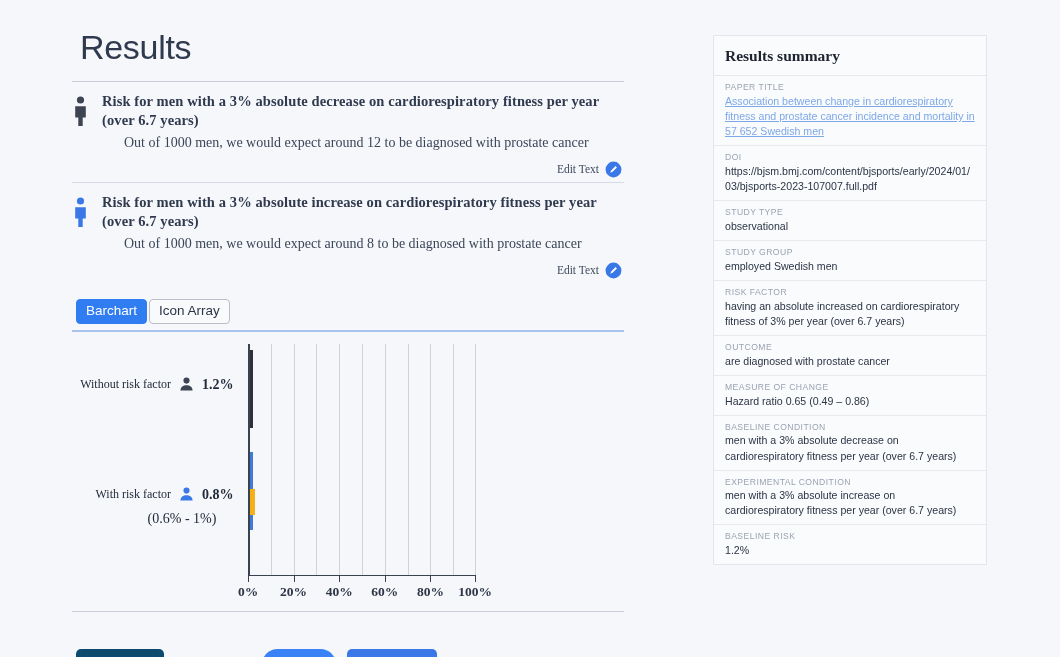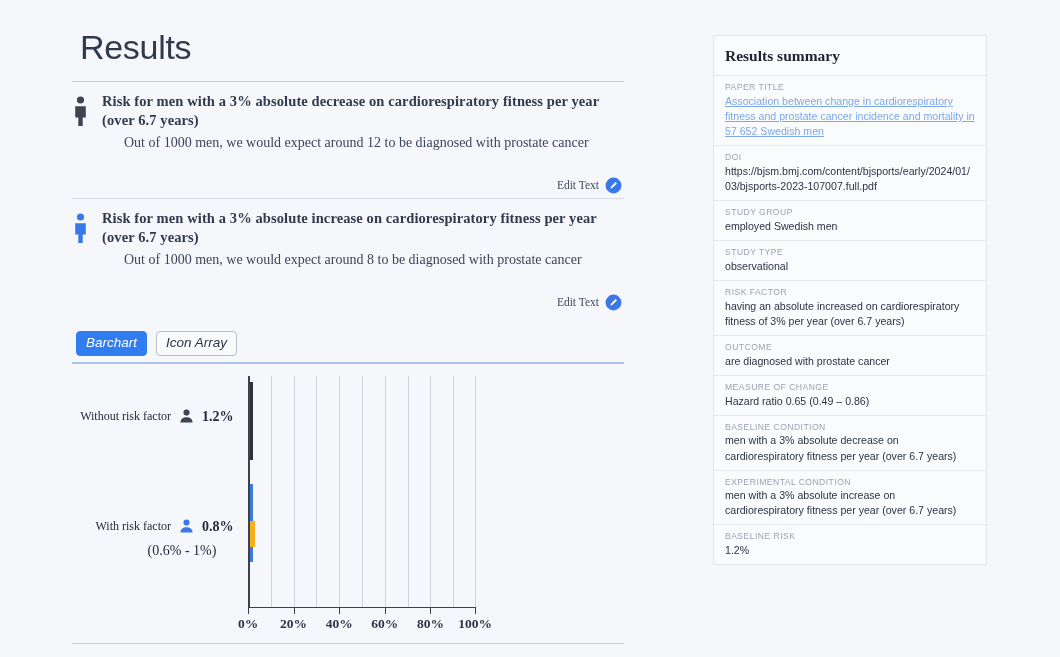--- a/index.html
+++ b/index.html
@@ -38,30 +38,30 @@
     font-weight:700; font-size:14.5px; line-height:1.28;
     color:#303a4e; letter-spacing:0.1px;
   }
   .result-sub {
     font-family:"Liberation Serif", serif;
     font-size:14px; line-height:1.35; color:#3b4558;
     margin-top:5px; padding-left:22px;
   }
   .edit-row {
     display:flex; justify-content:flex-end; align-items:center;
-    gap:6px; margin-top:24px; padding-right:2px;
+    gap:6px; margin-top:8px; padding-right:2px;
   }
   .edit-label {
     font-family:"Liberation Serif", serif;
     font-size:11.5px; color:#3f4a5e;
   }
   .edit-ico { width:17px; height:17px; display:block; }
 
   
-  .tabs-row { display:flex; gap:9px; margin:16px 0 6px 4px;font-style:italic; }
+  .tabs-row { display:flex; gap:2px; margin:16px 0 6px 4px; }
   .tab {
     font-size:13.5px; padding:3px 9px 4px 9px; border-radius:4px;
     line-height:1.2; cursor:pointer;
   }
   .tab.active { background:#2f7df0; color:#ffffff; border:1px solid #2f7df0; font-weight:400; }
   .tab.inactive { background:#f9fafc; color:#2b3546; border:1px solid #b9bec9; }
   .tab-underline { height:2px; background:#a8c4ef; width:552px; margin-top:2px; }
 
   
   #chart-area { position:relative; height:265px; margin-top:8px; }
@@ -277,28 +277,28 @@
 
   <div class="sum-item">
     <div class="sum-key">PAPER TITLE</div>
     <div class="sum-val link">Association between change in cardiorespiratory fitness and prostate cancer incidence and mortality in 57 652 Swedish men</div>
   </div>
   <div class="sum-item">
     <div class="sum-key">DOI</div>
     <div class="sum-val">https://bjsm.bmj.com/content/bjsports/early/2024/01/03/bjsports-2023-107007.full.pdf</div>
   </div>
   <div class="sum-item">
+    <div class="sum-key">STUDY TYPE</div>
+    <div class="sum-val">observational</div>
+  </div>
+  <div class="sum-item">
     <div class="sum-key">STUDY GROUP</div>
     <div class="sum-val">employed Swedish men</div>
   </div>
   <div class="sum-item">
-    <div class="sum-key">STUDY TYPE</div>
-    <div class="sum-val">observational</div>
-  </div>
-  <div class="sum-item">
     <div class="sum-key">RISK FACTOR</div>
     <div class="sum-val">having an absolute increased on cardiorespiratory fitness of 3% per year (over 6.7 years)</div>
   </div>
   <div class="sum-item">
     <div class="sum-key">OUTCOME</div>
     <div class="sum-val">are diagnosed with prostate cancer</div>
   </div>
   <div class="sum-item">
     <div class="sum-key">MEASURE OF CHANGE</div>
     <div class="sum-val">Hazard ratio 0.65 (0.49 – 0.86)</div>

